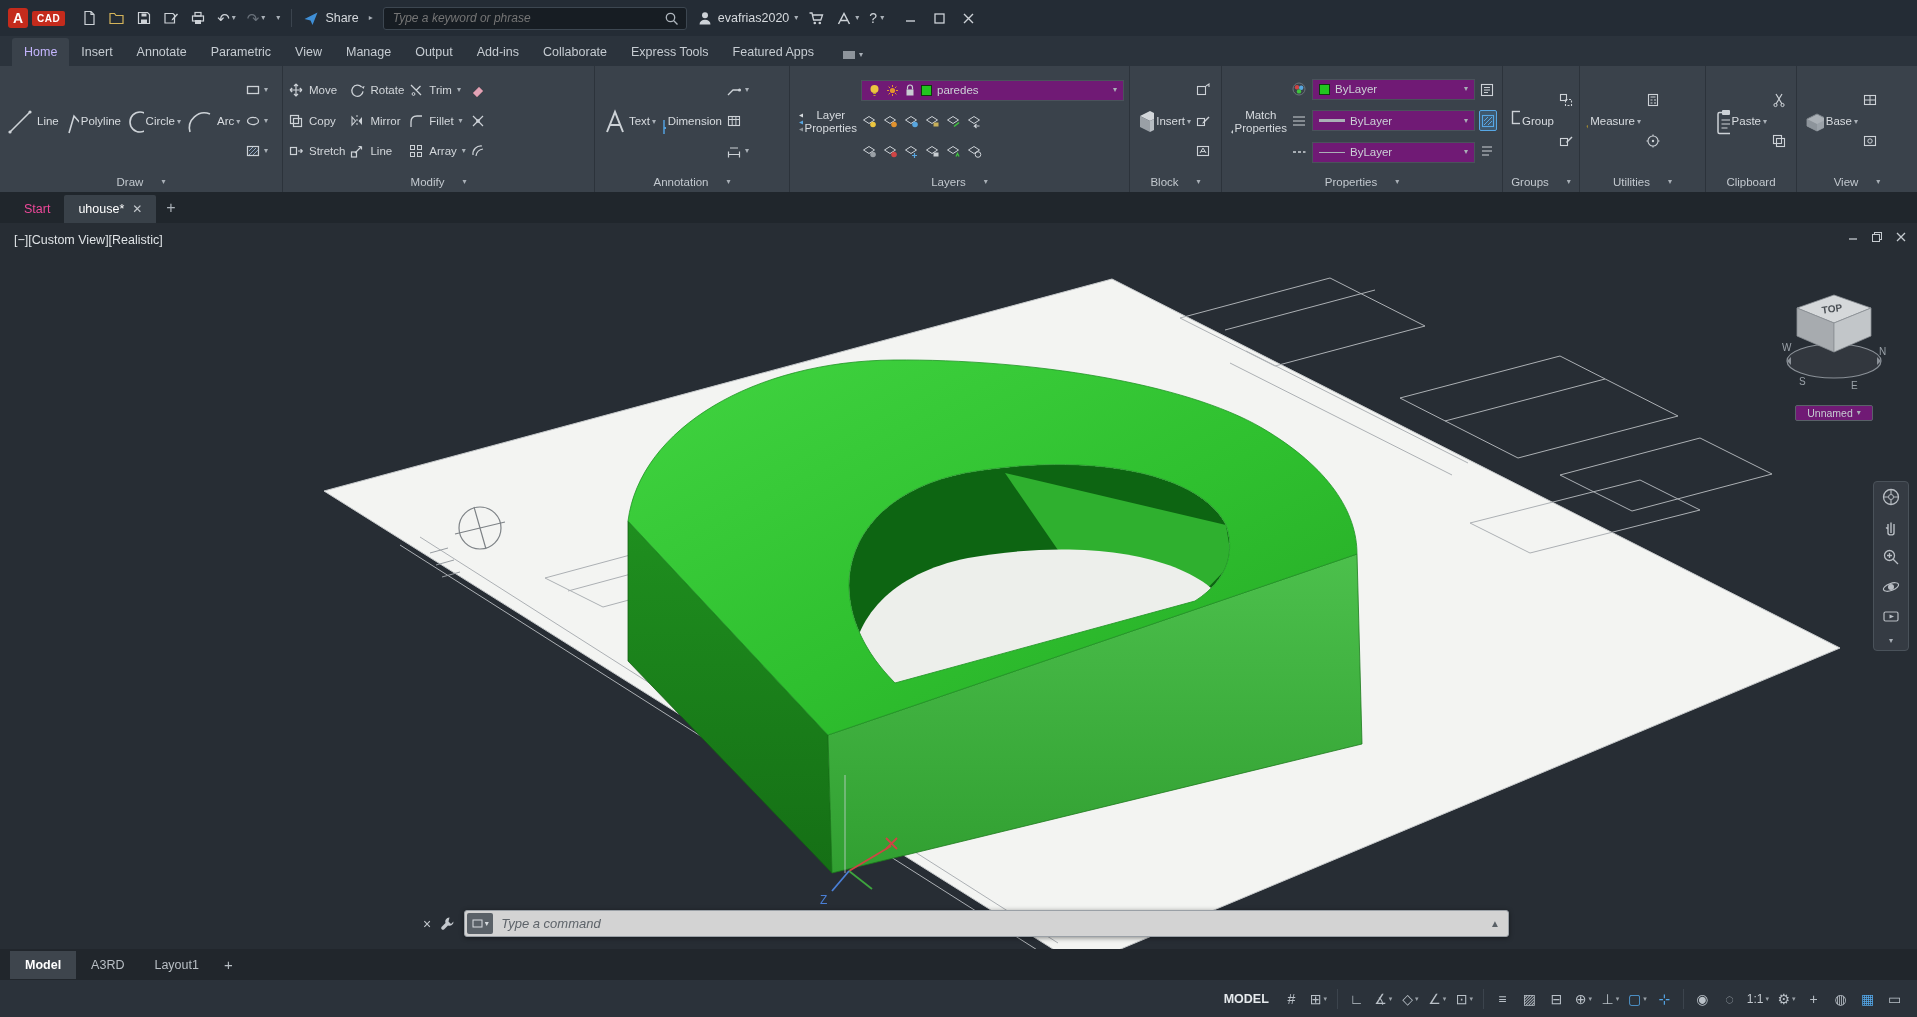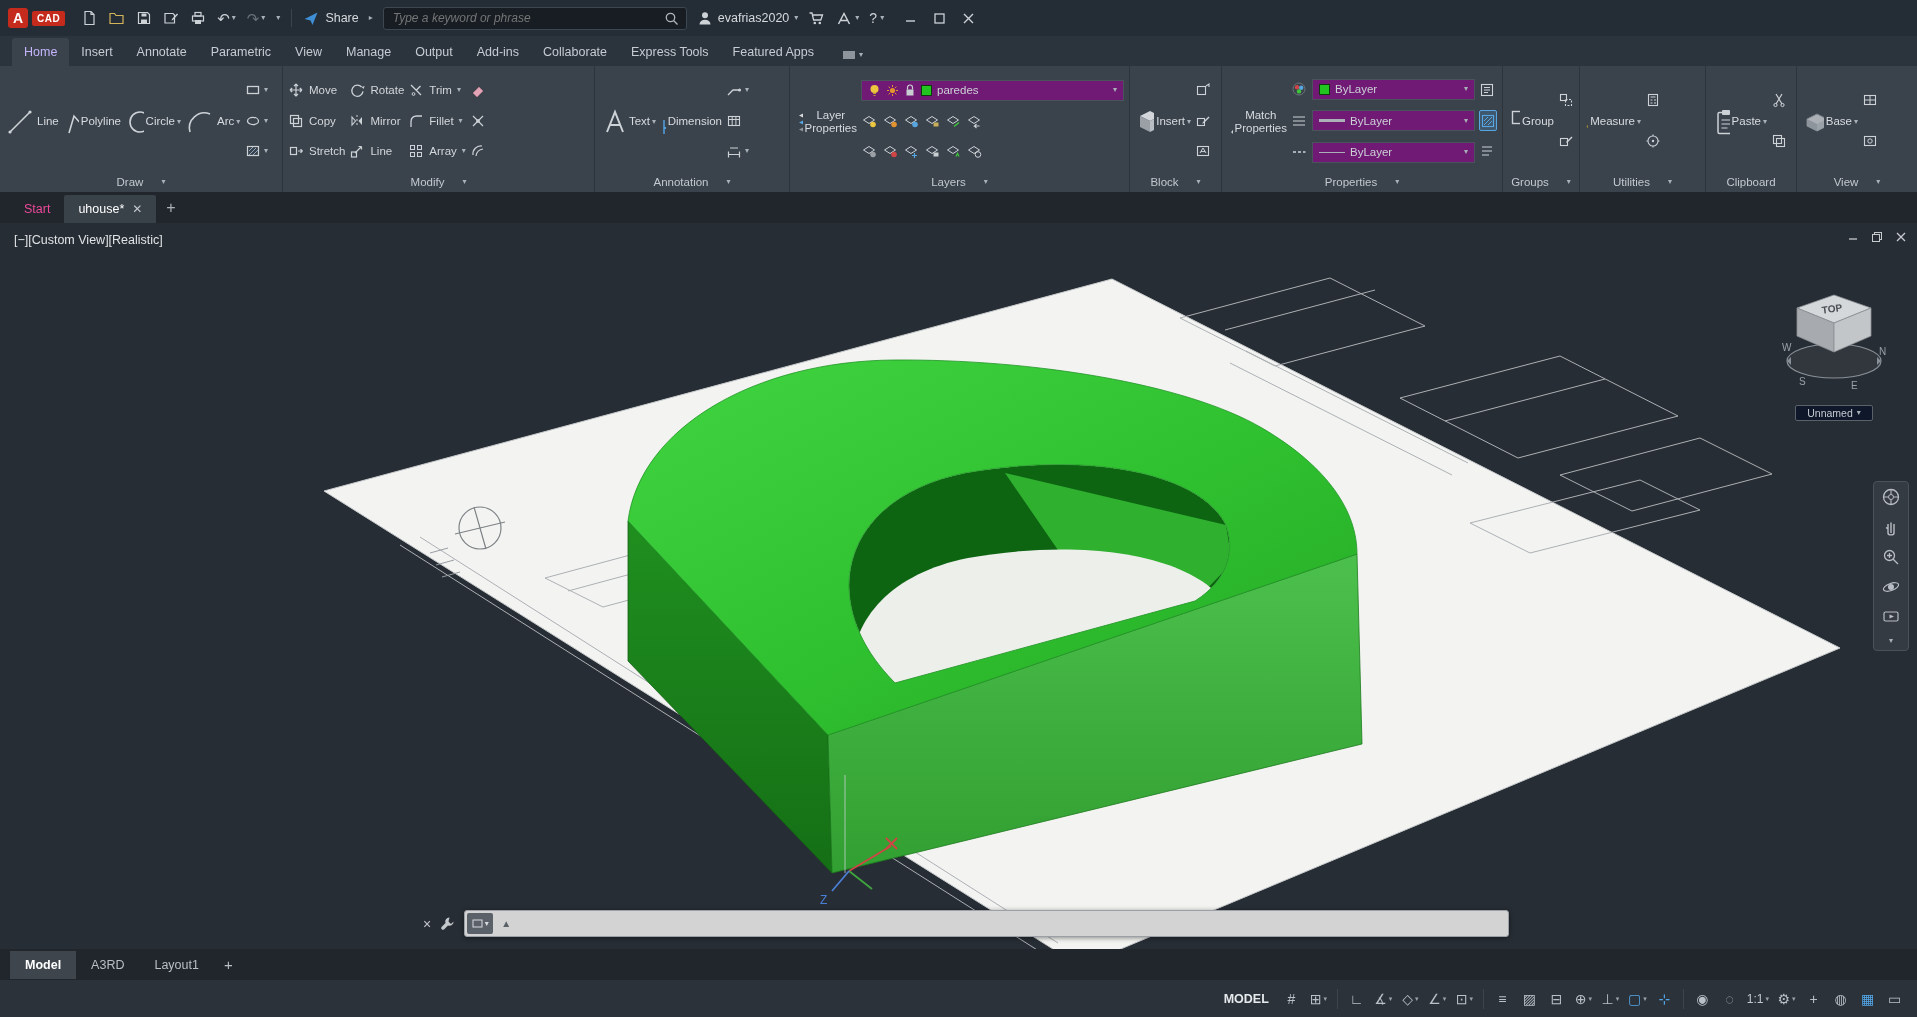--- a/index.html
+++ b/index.html
@@ -67,21 +67,21 @@
   .ftab { padding:7px 14px; font-size:12.5px; color:#ec4899; display:flex; align-items:center; gap:8px; }
   .ftab.active { background:#394149; color:#fff; border-radius:2px 2px 0 0; }
   .ftab .x { font-size:12px; color:#c3c8cd; }
   .addtab { padding:4px 10px 6px; font-size:16px; color:#abb2b9; }
 
   
   .viewport { position:relative; height:726px; background:#272d34; overflow:hidden; }
   .vplabel { position:absolute; left:14px; top:10px; z-index:3; color:#dfe3e6; font-size:12.5px; }
   .vpwin { position:absolute; right:10px; top:8px; z-index:3; display:flex; gap:12px; align-items:center; }
   .viewcube { position:absolute; right:24px; top:58px; z-index:3; width:118px; text-align:center; }
-  .vc-pill { margin:2px auto 0; width:78px; background:#0f172a; border:1px solid #5a6169; border-radius:2px;
+  .vc-pill { margin:2px auto 0; width:78px; background:#701a75; border:1px solid #5a6169; border-radius:2px;
              color:#c6cbd1; font-size:10.5px; padding:1px 4px; display:flex; align-items:center; justify-content:center; gap:4px;}
   .navbar { position:absolute; right:8px; top:258px; z-index:3; width:36px; background:rgba(56,62,70,.85);
             border:1px solid #4a525a; border-radius:4px; display:flex; flex-direction:column; align-items:center; padding:5px 0; gap:10px; }
 
   
   .cmdbar { position:absolute; left:423px; top:686px; width:1086px; height:29px; z-index:4;
             display:flex; align-items:center; gap:8px; }
   .cmd-ghost { color:#c3c8cd; font-size:14px; line-height:1; }
   .cmdinput { flex:1; height:27px; background:#d3d3d3; border:1px solid #9aa0a6; border-radius:3px;
               display:flex; align-items:center; padding:2px 8px 2px 2px; gap:8px;
@@ -954,20 +954,21 @@
           <path d="M10.5,2.5 a4,4 0 0 0 -4,5.5 L2.5,12 a1.8,1.8 0 0 0 2.5,2.5 L9,10.5 a4,4 0 0 0 5.5,-4 l-2.5,2.5 l-2.5,-2.5 Z" fill="#c3c8cd"></path>
         </svg>
     </span>
     <div class="cmdinput">
       <span class="cmdbox">
         <svg width="11" height="9">
             <rect x="1" y="1" width="9" height="7" stroke="#d8dce0" fill="none"></rect>
           </svg>
         <span class="caret" style="color:#d8dce0">▾</span>
       </span>
+      <span class="cmdtext">Type a command</span>
       <span class="cmdexpand">▲</span>
     </div>
   </div>
 </div>
 
 <div class="layoutrow">
   <span class="ltab active">Model</span>
   <span class="ltab">A3RD</span>
   <span class="ltab">Layout1</span>
   <span class="laddtab">+</span>

